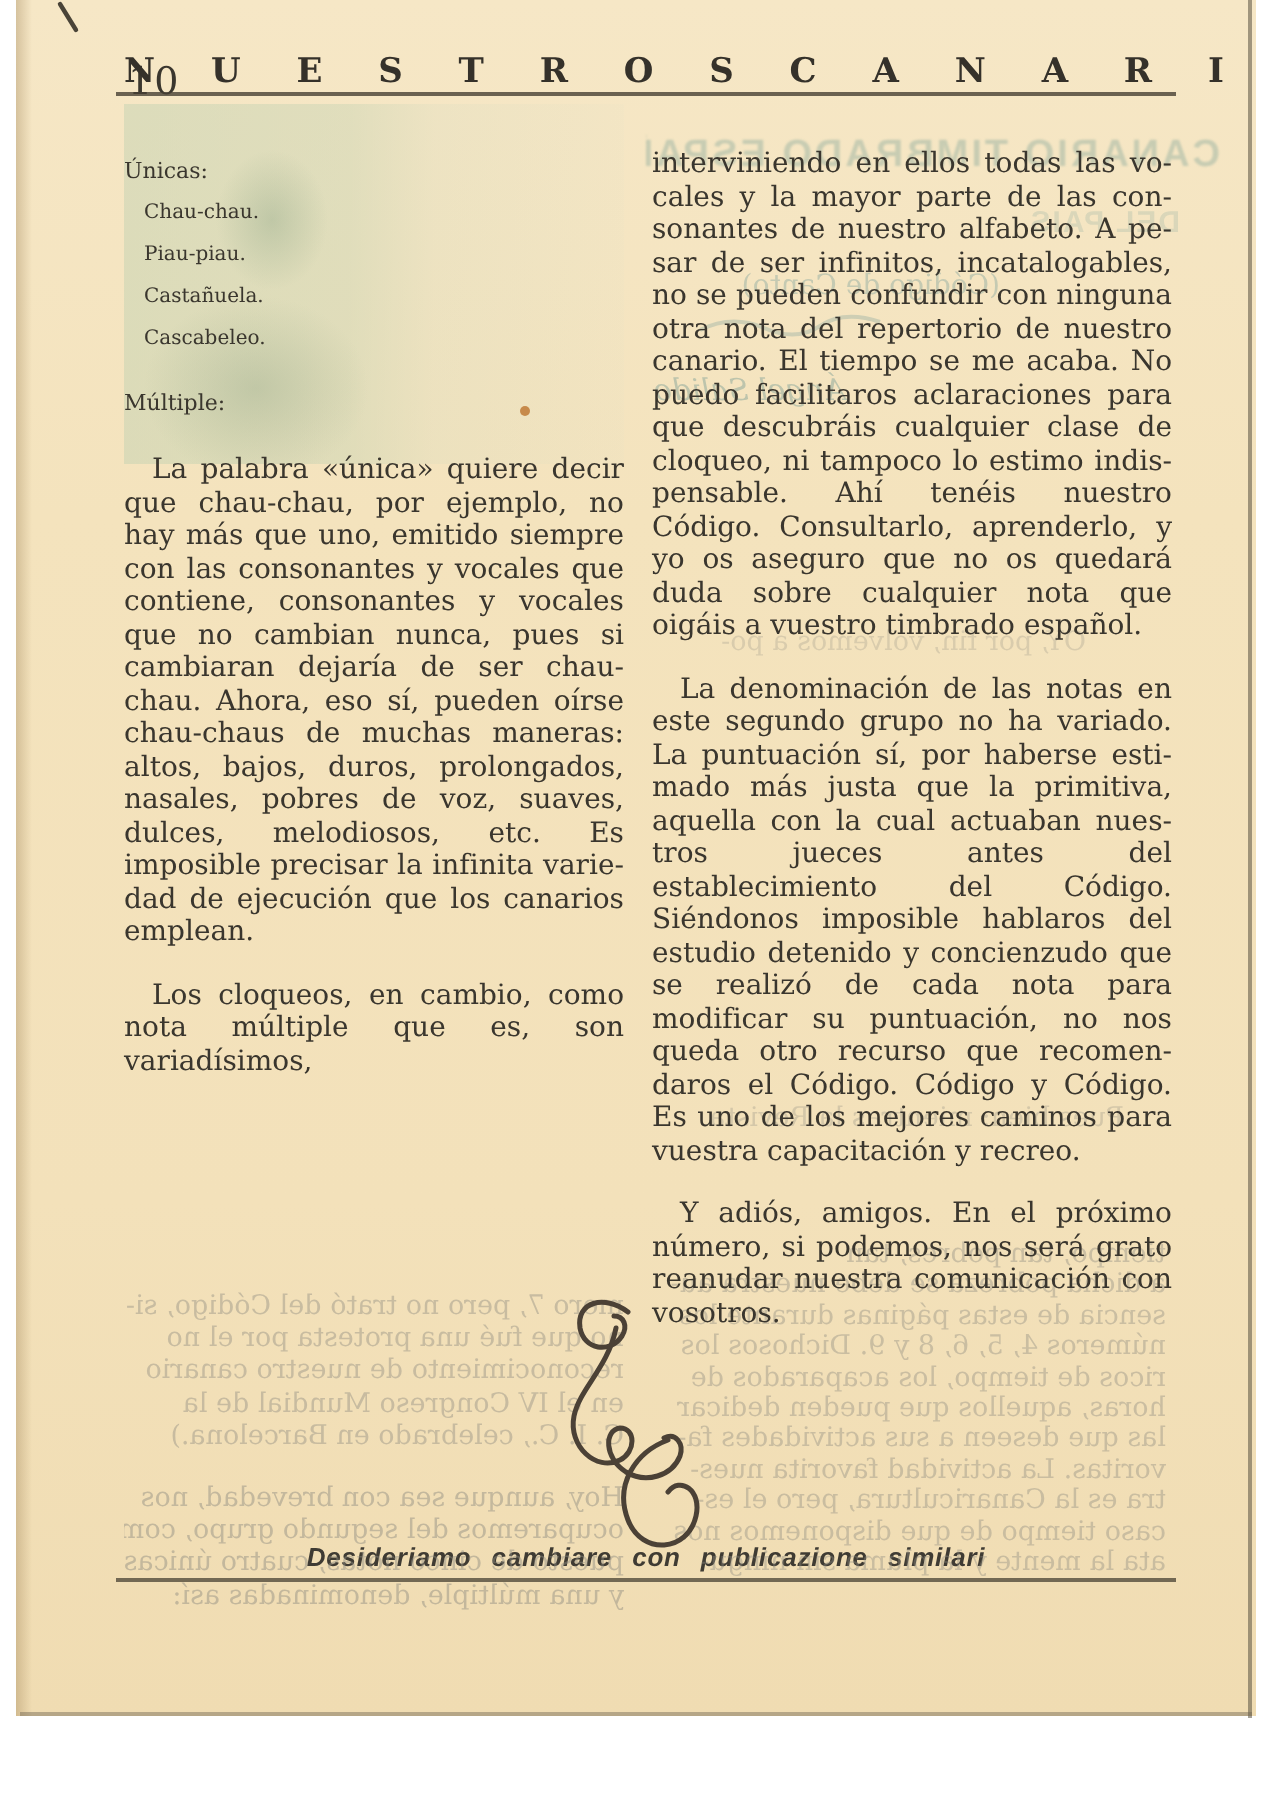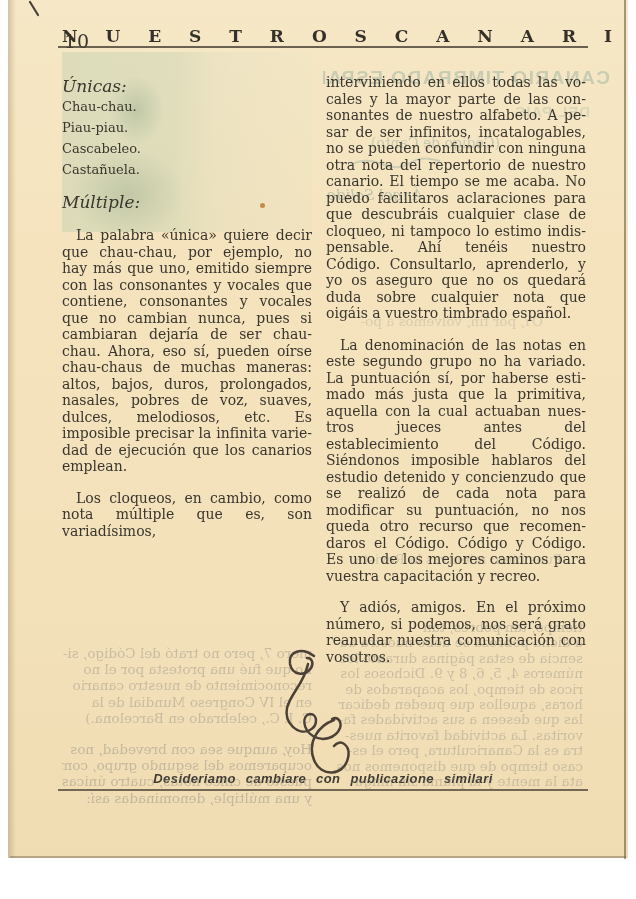--- a/index.html
+++ b/index.html
@@ -29,22 +29,22 @@
   
   .col{font-size:14px;line-height:16.5px;color:#3a362e;text-align:justify;z-index:2;}
   .col-left{left:62px;top:76px;width:250px;}
   .col-right{left:326px;top:74px;width:260px;}
   .col p{margin:0;hyphens:auto;-webkit-hyphens:auto;}
   .col p.ind{text-indent:14px;margin-top:15px;}
   .col-left .p1{margin-bottom:13px;}
   .col-left .p2{margin-bottom:12px;}
   .col-right .p1{margin-bottom:15px;}
   .col-right .p2{margin-bottom:14px;}
-  .lbl{font-style:italic;font-size:17px;line-height:20px;margin:0 0 3px 0;}
-  .notes{line-height:21px;font-size:13px;}
+  .lbl{font-size:11px;line-height:20px;margin:0 0 3px 0;}
+  .notes{line-height:21px;font-size:10px;padding-left:10px;}
   .lbl.mult{margin-top:12px;}
   .single{line-height:21px;font-size:14.5px;margin:2px 0 6px 0;}
   
   .mirror{transform:scaleX(-1);}
   .ghost{color:#8f8c81;z-index:1;filter:blur(.35px);}
   .gl{font-size:13.5px;line-height:16.2px;white-space:nowrap;overflow:hidden;}
   .tintblock{left:62px;top:52px;width:250px;height:180px;
     background:
       radial-gradient(ellipse 40px 50px at 74px 58px, rgba(145,168,136,.40), rgba(145,168,136,0) 70%),
       radial-gradient(ellipse 78px 64px at 66px 142px, rgba(138,160,130,.34), rgba(138,160,130,0) 72%),
@@ -117,22 +117,22 @@
 
 <div class="abs pageno">10</div>
 <div class="abs title">N U E S T R O S   C A N A R I O S</div>
 <div class="abs hrule"></div>
 
 <div class="abs col col-left">
   <p class="lbl">Únicas:</p>
   <div class="notes">
     <div>Chau-chau.</div>
     <div>Piau-piau.</div>
+    <div>Castañuela.</div>
     <div>Cascabeleo.</div>
-    <div>Castañuela.</div>
   </div>
   <p class="lbl mult">Múltiple:</p>
   <p class="p1 ind">La palabra «única» quiere decir que chau-chau, por ejemplo, no hay más que uno, emitido siempre con las consonantes y vocales que con­tiene, consonantes y vocales que no cambian nunca, pues si cambiaran dejaría de ser chau-chau. Ahora, eso sí, pueden oírse chau-chaus de mu­chas maneras: altos, bajos, duros, prolongados, nasales, pobres de voz, suaves, dulces, melodiosos, etc. Es imposible precisar la infinita varie­dad de ejecución que los canarios emplean.</p>
   <p class="p3 ind">Los cloqueos, en cambio, como no­ta múltiple que es, son variadísimos,</p>
 </div>
 
 <div class="abs col col-right">
   <p class="p1">interviniendo en ellos todas las vo­cales y la mayor parte de las con­sonantes de nuestro alfabeto. A pe­sar de ser infinitos, incatalogables, no se pueden confundir con ninguna otra nota del repertorio de nuestro canario. El tiempo se me acaba. No puedo facilitaros aclaraciones para que descubráis cualquier clase de cloqueo, ni tampoco lo estimo indis­pensable. Ahí tenéis nuestro Código. Consultarlo, aprenderlo, y yo os ase­guro que no os quedará duda sobre cualquier nota que oigáis a vuestro timbrado español.</p>
   <p class="p2 ind">La denominación de las notas en este segundo grupo no ha variado. La puntuación sí, por haberse esti­mado más justa que la primitiva, aquella con la cual actuaban nues­tros jueces antes del establecimiento del Código. Siéndonos imposible ha­blaros del estudio detenido y con­cienzudo que se realizó de cada nota para modificar su puntuación, no nos queda otro recurso que recomen­daros el Código. Código y Código. Es uno de los mejores caminos para vuestra capacitación y recreo.</p>
   <p class="p3 ind">Y adiós, amigos. En el próximo número, si podemos, nos será grato reanudar nuestra comunicación con vosotros.</p>

